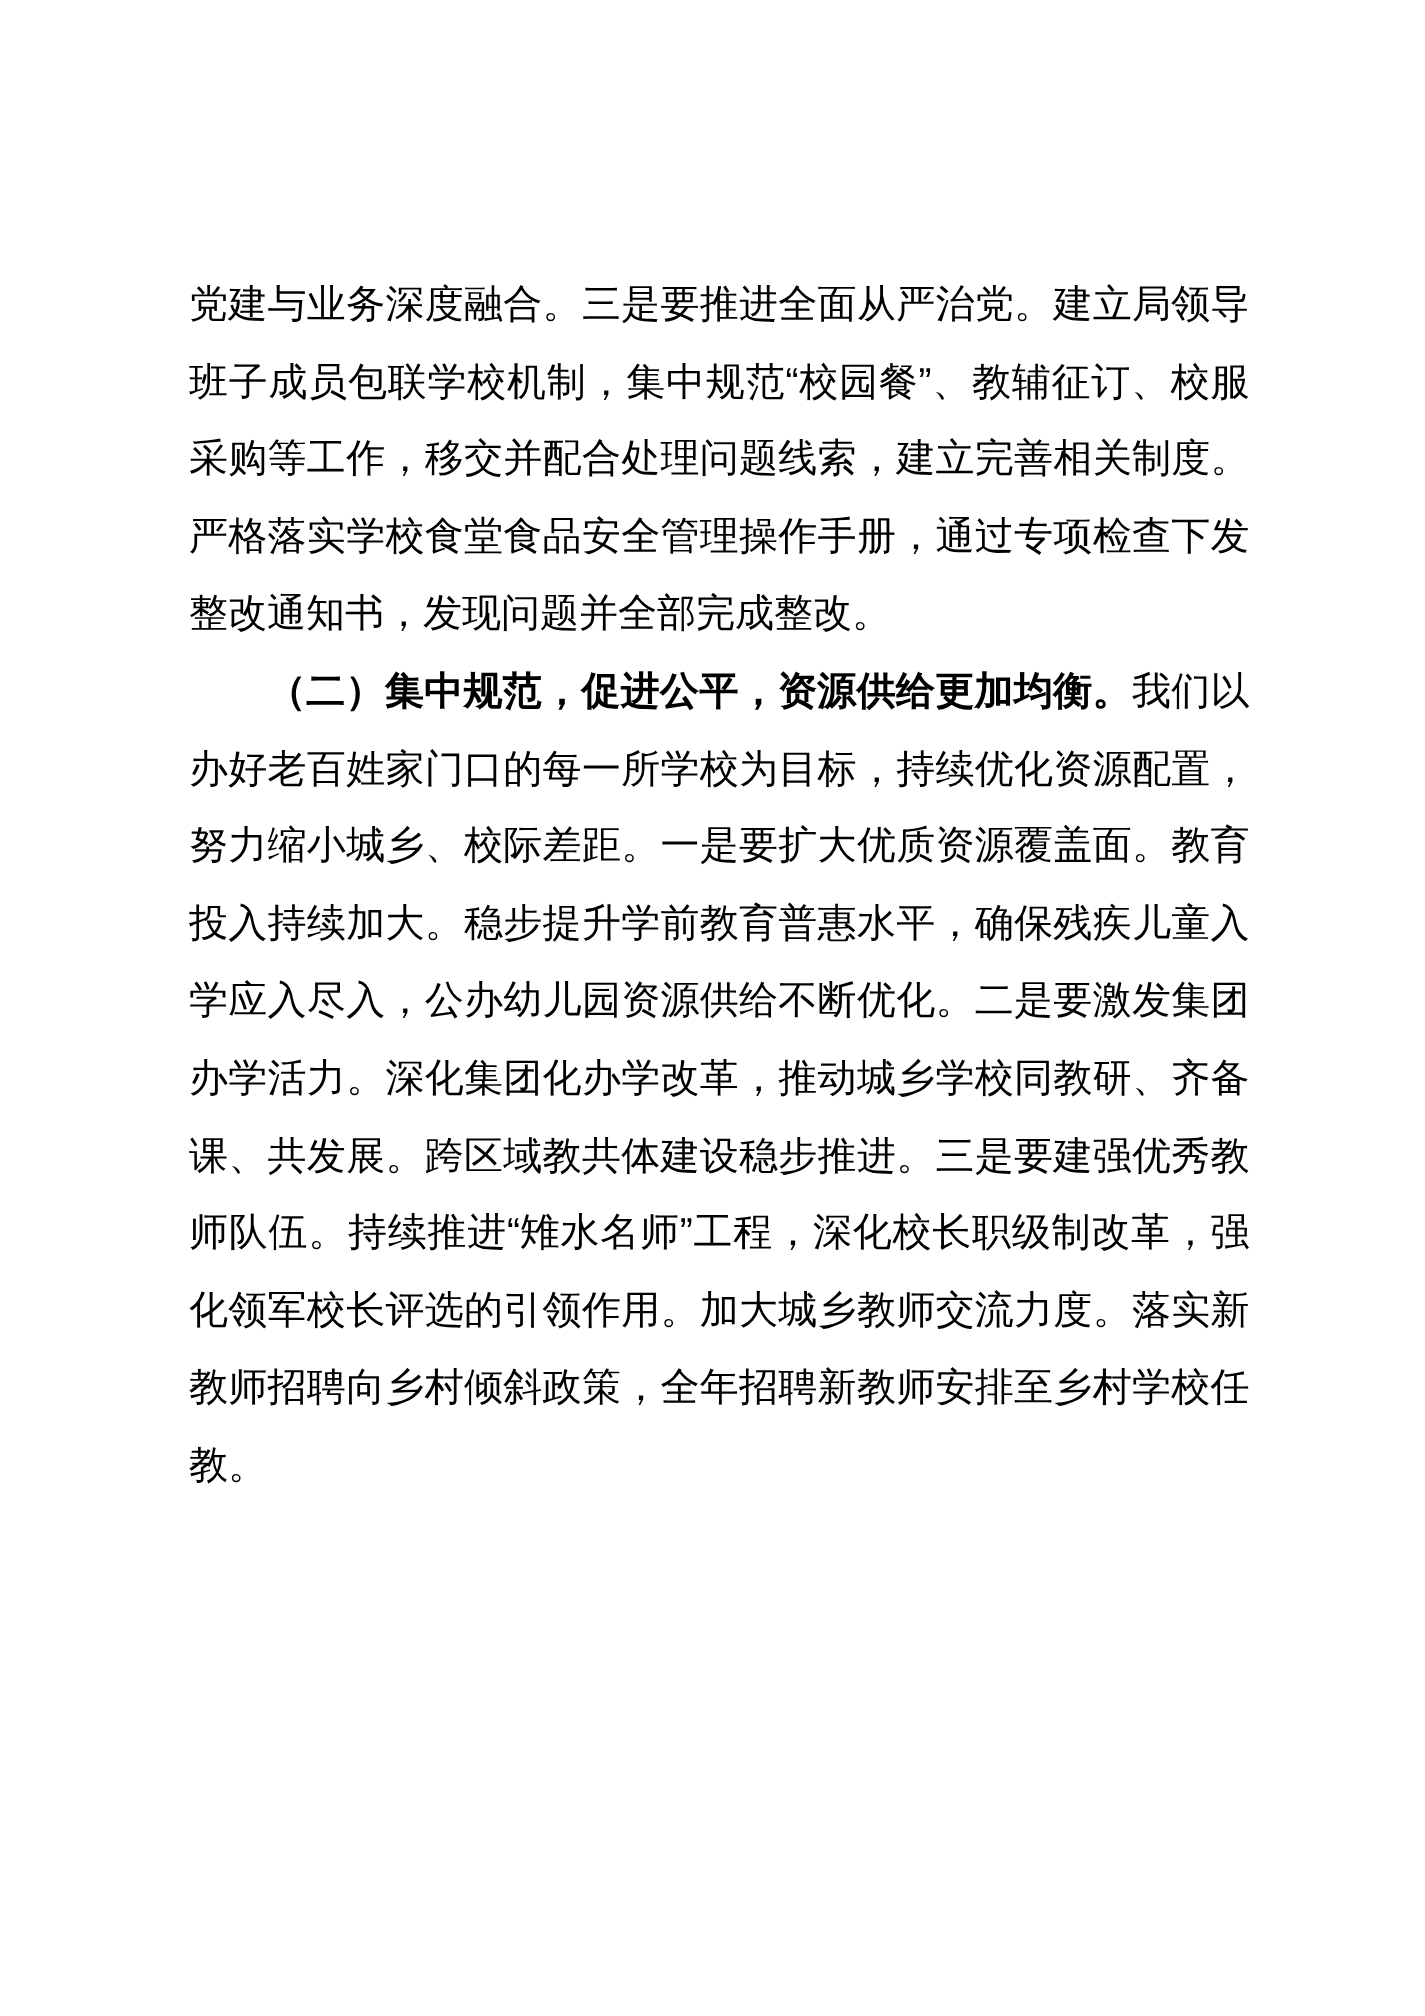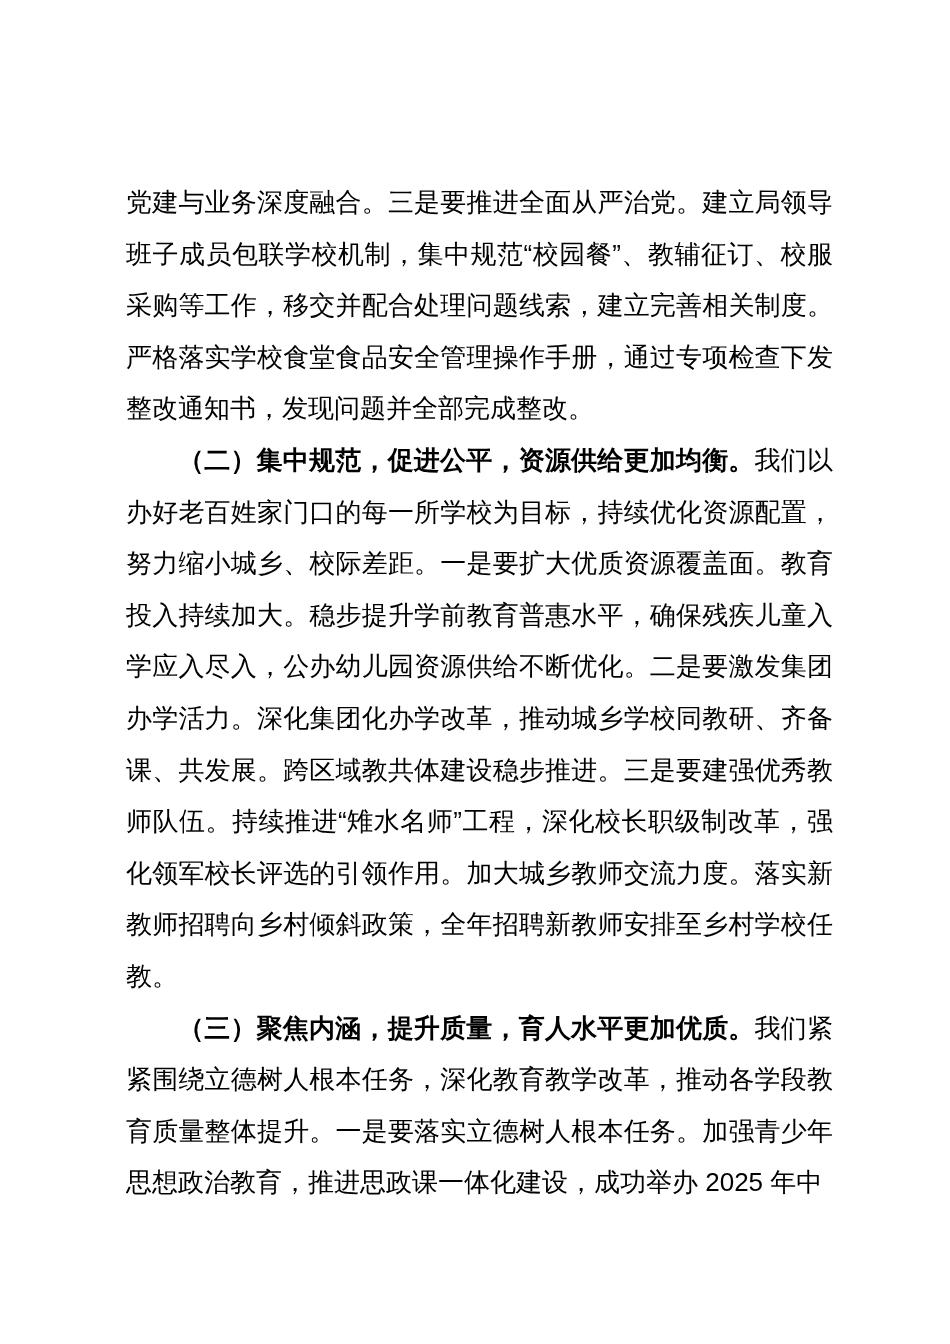--- a/index.html
+++ b/index.html
@@ -40,15 +40,14 @@
 </style>
 </head>
 <body>
 
 <div class="page">
 
   <p class="para no-indent"><span class="body-text">党建与业务深度融合。三是要推进全面从严治党。建立局领导班子成员包联学校机制，集中规范“校园餐”、教辅征订、校服采购等工作，移交并配合处理问题线索，建立完善相关制度。严格落实学校食堂食品安全管理操作手册，通过专项检查下发整改通知书，发现问题并全部完成整改。</span></p>
 
   <p class="para"><span class="heading-text">（二）集中规范，促进公平，资源供给更加均衡。</span><span class="body-text">我们以办好老百姓家门口的每一所学校为目标，持续优化资源配置，努力缩小城乡、校际差距。一是要扩大优质资源覆盖面。教育投入持续加大。稳步提升学前教育普惠水平，确保残疾儿童入学应入尽入，公办幼儿园资源供给不断优化。二是要激发集团办学活力。深化集团化办学改革，推动城乡学校同教研、齐备课、共发展。跨区域教共体建设稳步推进。三是要建强优秀教师队伍。持续推进“雉水名师”工程，深化校长职级制改革，强化领军校长评选的引领作用。加大城乡教师交流力度。落实新教师招聘向乡村倾斜政策，全年招聘新教师安排至乡村学校任教。</span></p>
 
-  <p class="para"><span class="heading-text">（三）聚焦内涵，提升质量，育人水平更加优质。</span><span class="body-text">我们紧紧围绕立德树人根本任务，深化教育教学改革，推动各学段教育质量整体提升。一是要落实立德树人根本任务。加强青少年思想政治教育，推进思政课一体化建设，成功举办 2025 年中</span></p>
 
 </div>
 
 </body></html>

